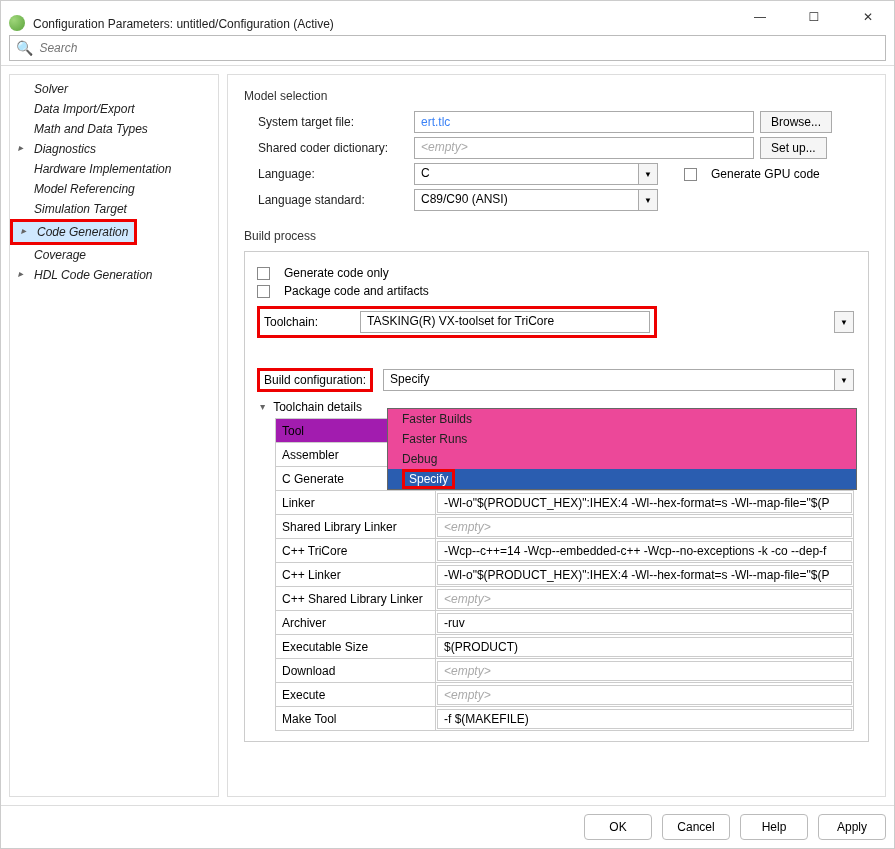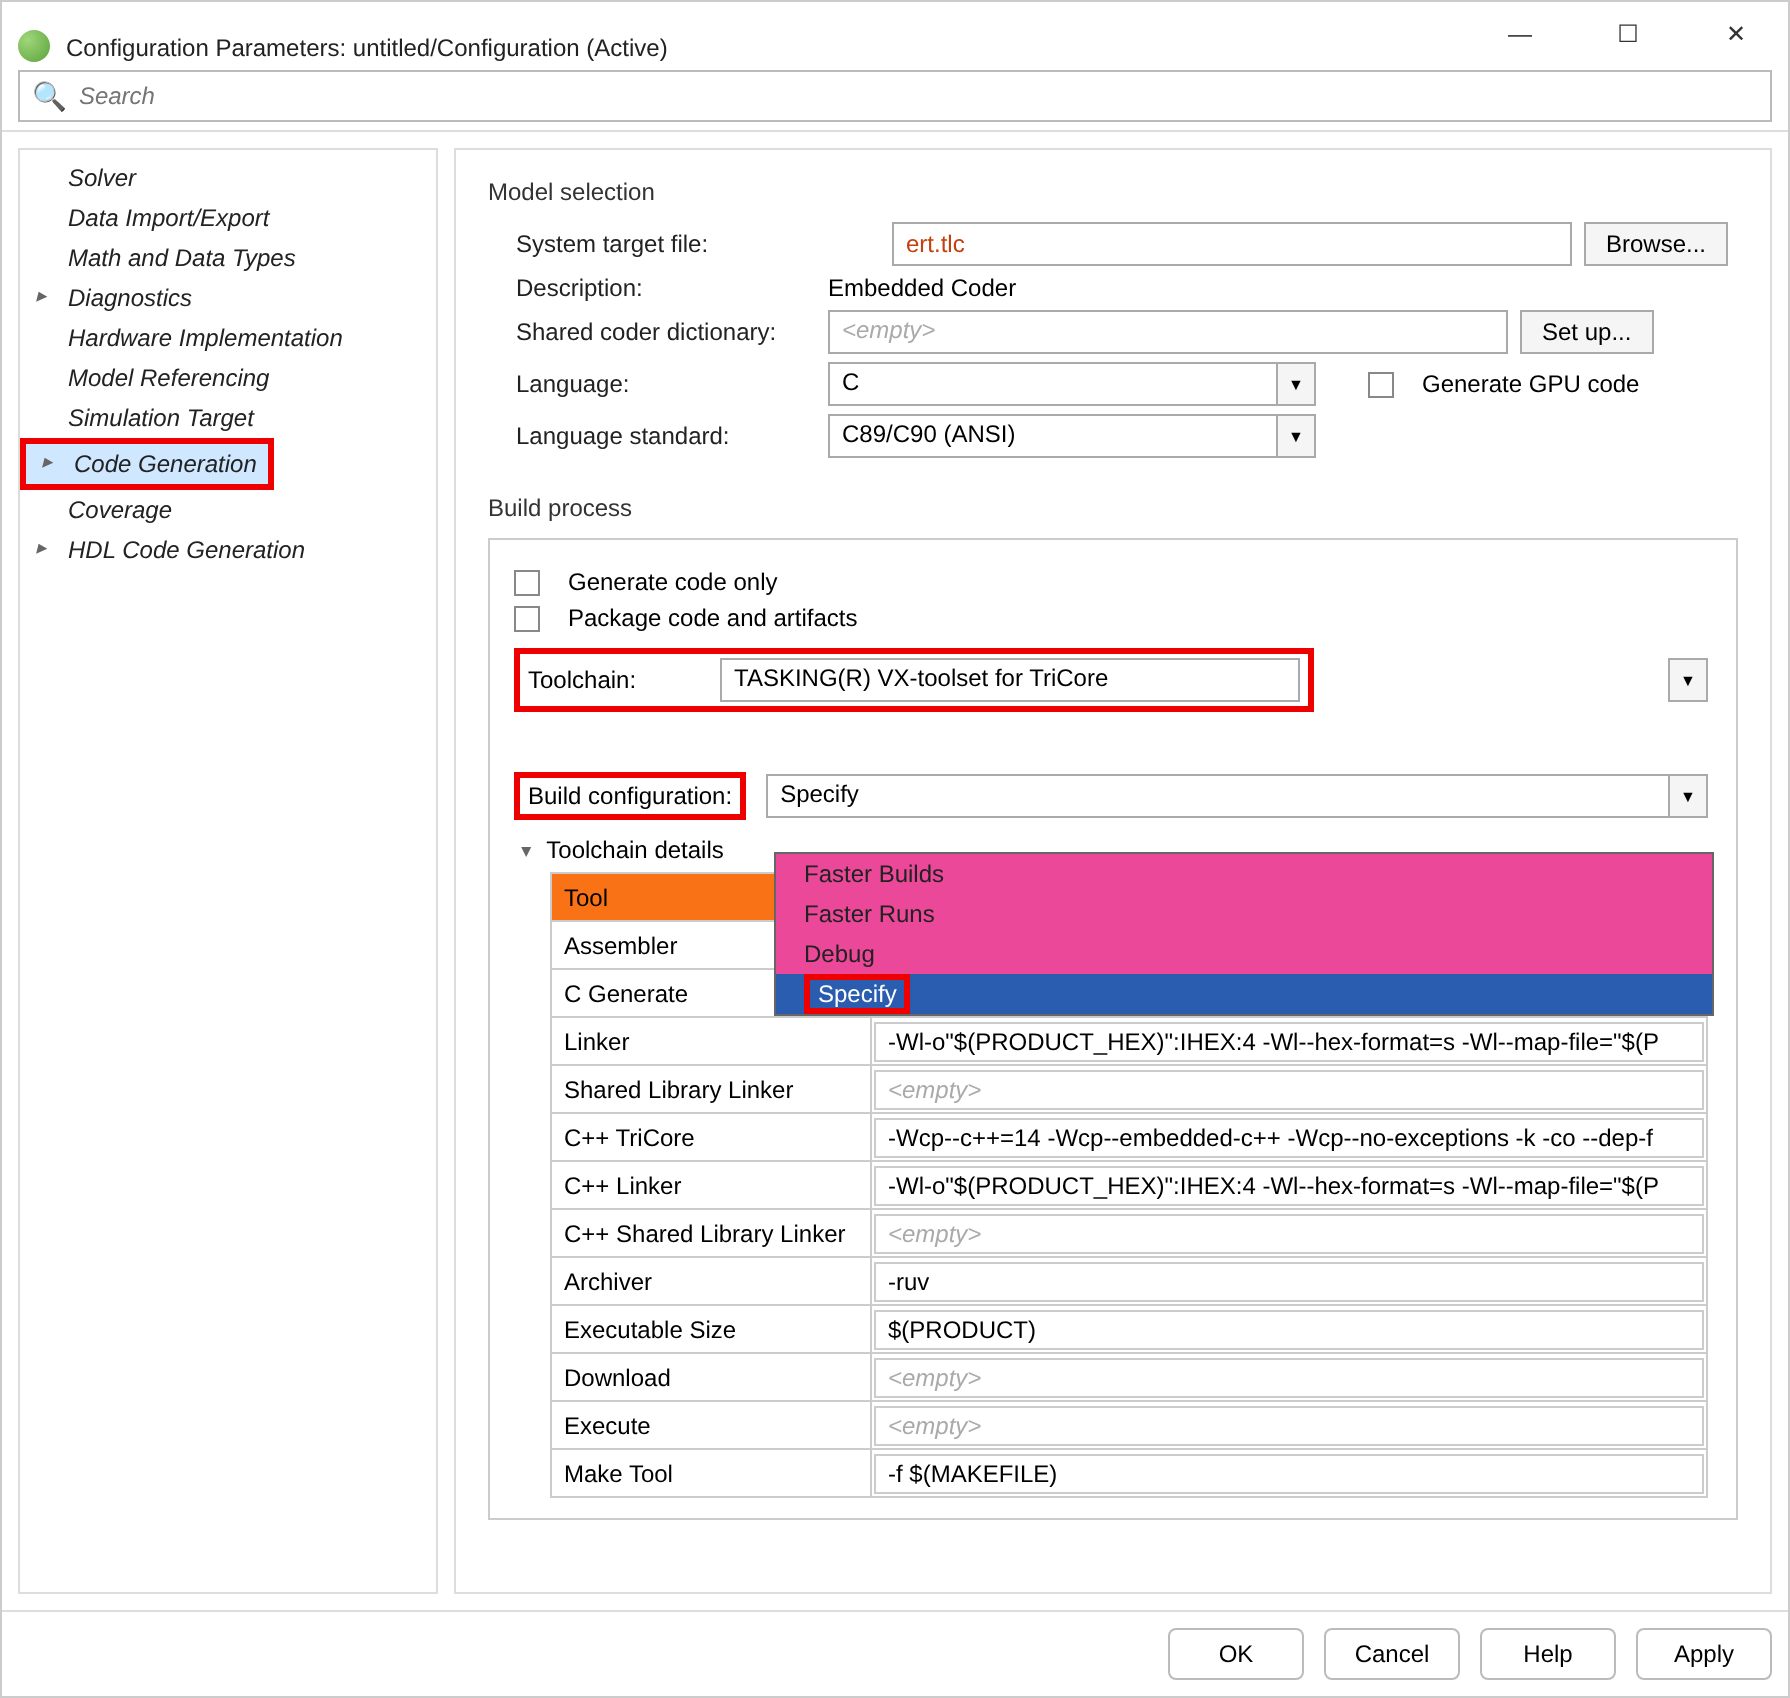--- a/index.html
+++ b/index.html
@@ -19,33 +19,33 @@
   .sidebar { width: 210px; border: 1px solid #ddd; margin: 8px 4px 8px 8px; padding: 4px 0; overflow: auto; font-style: italic; }
   .treeitem { padding: 3px 6px 3px 24px; position: relative; color: #222; cursor: default; }
   .treeitem.has-children::before { content: "▸"; position: absolute; left: 8px; color: #666; font-size: 10px; }
   .treeitem.selected { background: #cfe8ff; }
   .redbox { border: 3px solid #e00; }
   .content { flex: 1; margin: 8px 8px 8px 4px; border: 1px solid #ddd; padding: 10px 16px 10px 16px; overflow: auto; position: relative; }
   .section-title { color: #333; margin: 4px 0 8px 0; }
   .formrow { display: flex; align-items: center; margin: 4px 0; gap: 6px; }
   .formlabel { width: 150px; color: #222; }
   .textinput { border: 1px solid #aaa; height: 22px; padding: 2px 6px; background: #fff; }
-  .textinput.ro { color: #c2410c; margin-left: 32px; }
+  .textinput.ro { color: #3b82f6; }
   .textinput.empty { color: #aaa; font-style: italic; }
   .dropdown { display: flex; }
   .dropdown .textinput { border-right: none; }
   .ddbtn { width: 20px; height: 22px; border: 1px solid #aaa; background: #f5f5f5; display: flex; align-items: center; justify-content: center; font-size: 8px; }
   .btn { border: 1px solid #aaa; background: #f5f5f5; padding: 3px 10px; height: 22px; }
   .chk { width: 13px; height: 13px; border: 1px solid #888; background: #fff; margin-right: 8px; display: inline-block; }
   .fieldset { border: 1px solid #ccc; padding: 10px 14px; margin-top: 8px; }
   .toolchain-row { display: flex; align-items: center; gap: 10px; margin: 8px 0; }
   .disclosure { color: #666; font-size: 10px; display: inline-block; transform: rotate(90deg); margin-right: 4px; }
   .tooltable { width: 100%; border-collapse: collapse; margin-top: 4px; }
   .tooltable th, .tooltable td { border: 1px solid #ccc; padding: 3px 6px; text-align: left; font-weight: normal; height: 24px; }
-  .tooltable th { background: #f97316; }
+  .tooltable th { background: #a21caf; }
   .tooltable td.val { padding: 1px; }
   .tooltable td.val .textinput { width: 100%; border: 1px solid #ccc; height: 20px; }
   .tooltable td.val .empty { color: #aaa; font-style: italic; }
   
   .ddlist { position: absolute; border: 1px solid #666; background: #ec4899; z-index: 20; }
   .dditem { padding: 3px 14px; color: #222; }
   .dditem.sel { background: #2a5db0; color: #fff; }
   
   .footer { border-top: 1px solid #ddd; padding: 8px; display: flex; justify-content: flex-end; gap: 10px; }
   .footer .btn2 { border: 1px solid #bbb; border-radius: 4px; padding: 5px 0; width: 68px; text-align: center; background: #fff; }
@@ -73,24 +73,20 @@
 
   <div class="content">
 
     <div class="section-title">Model selection</div>
 
     <div style="padding-left:14px;">
       <div class="formrow">
         <div class="formlabel">System target file:</div>
         <input class="textinput ro" style="width: 340px;" value="ert.tlc">
         <button class="btn">Browse...</button>
-      </div>
-      <div class="formrow">
-        <div class="formlabel">Description:</div>
-        <div>Embedded Coder</div>
       </div>
       <div class="formrow">
         <div class="formlabel">Shared coder dictionary:</div>
         <div class="textinput empty" style="width:340px">&lt;empty&gt;</div>
         <button class="btn">Set up...</button>
       </div>
       <div class="formrow">
         <div class="formlabel">Language:</div>
         <div class="dropdown">
           <div class="textinput" style="width:224px">C</div>

